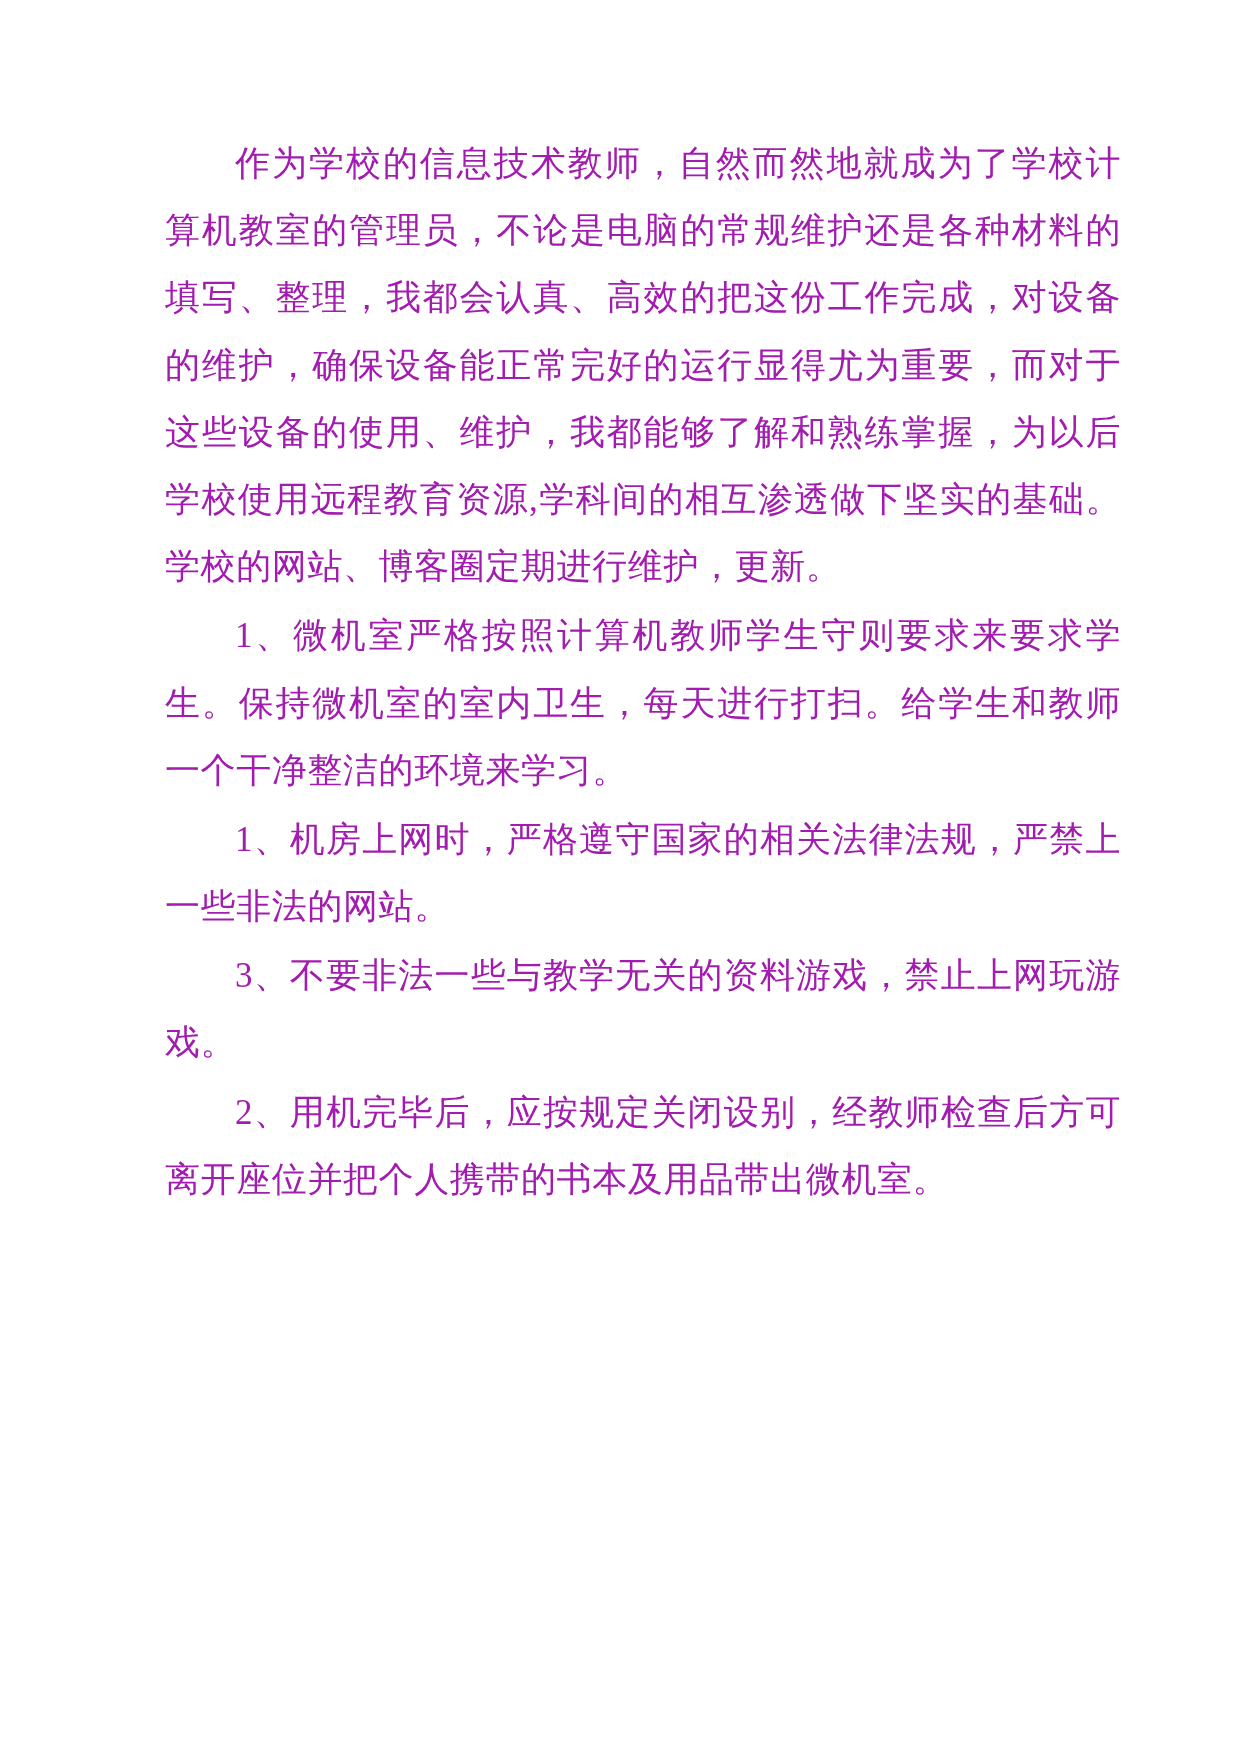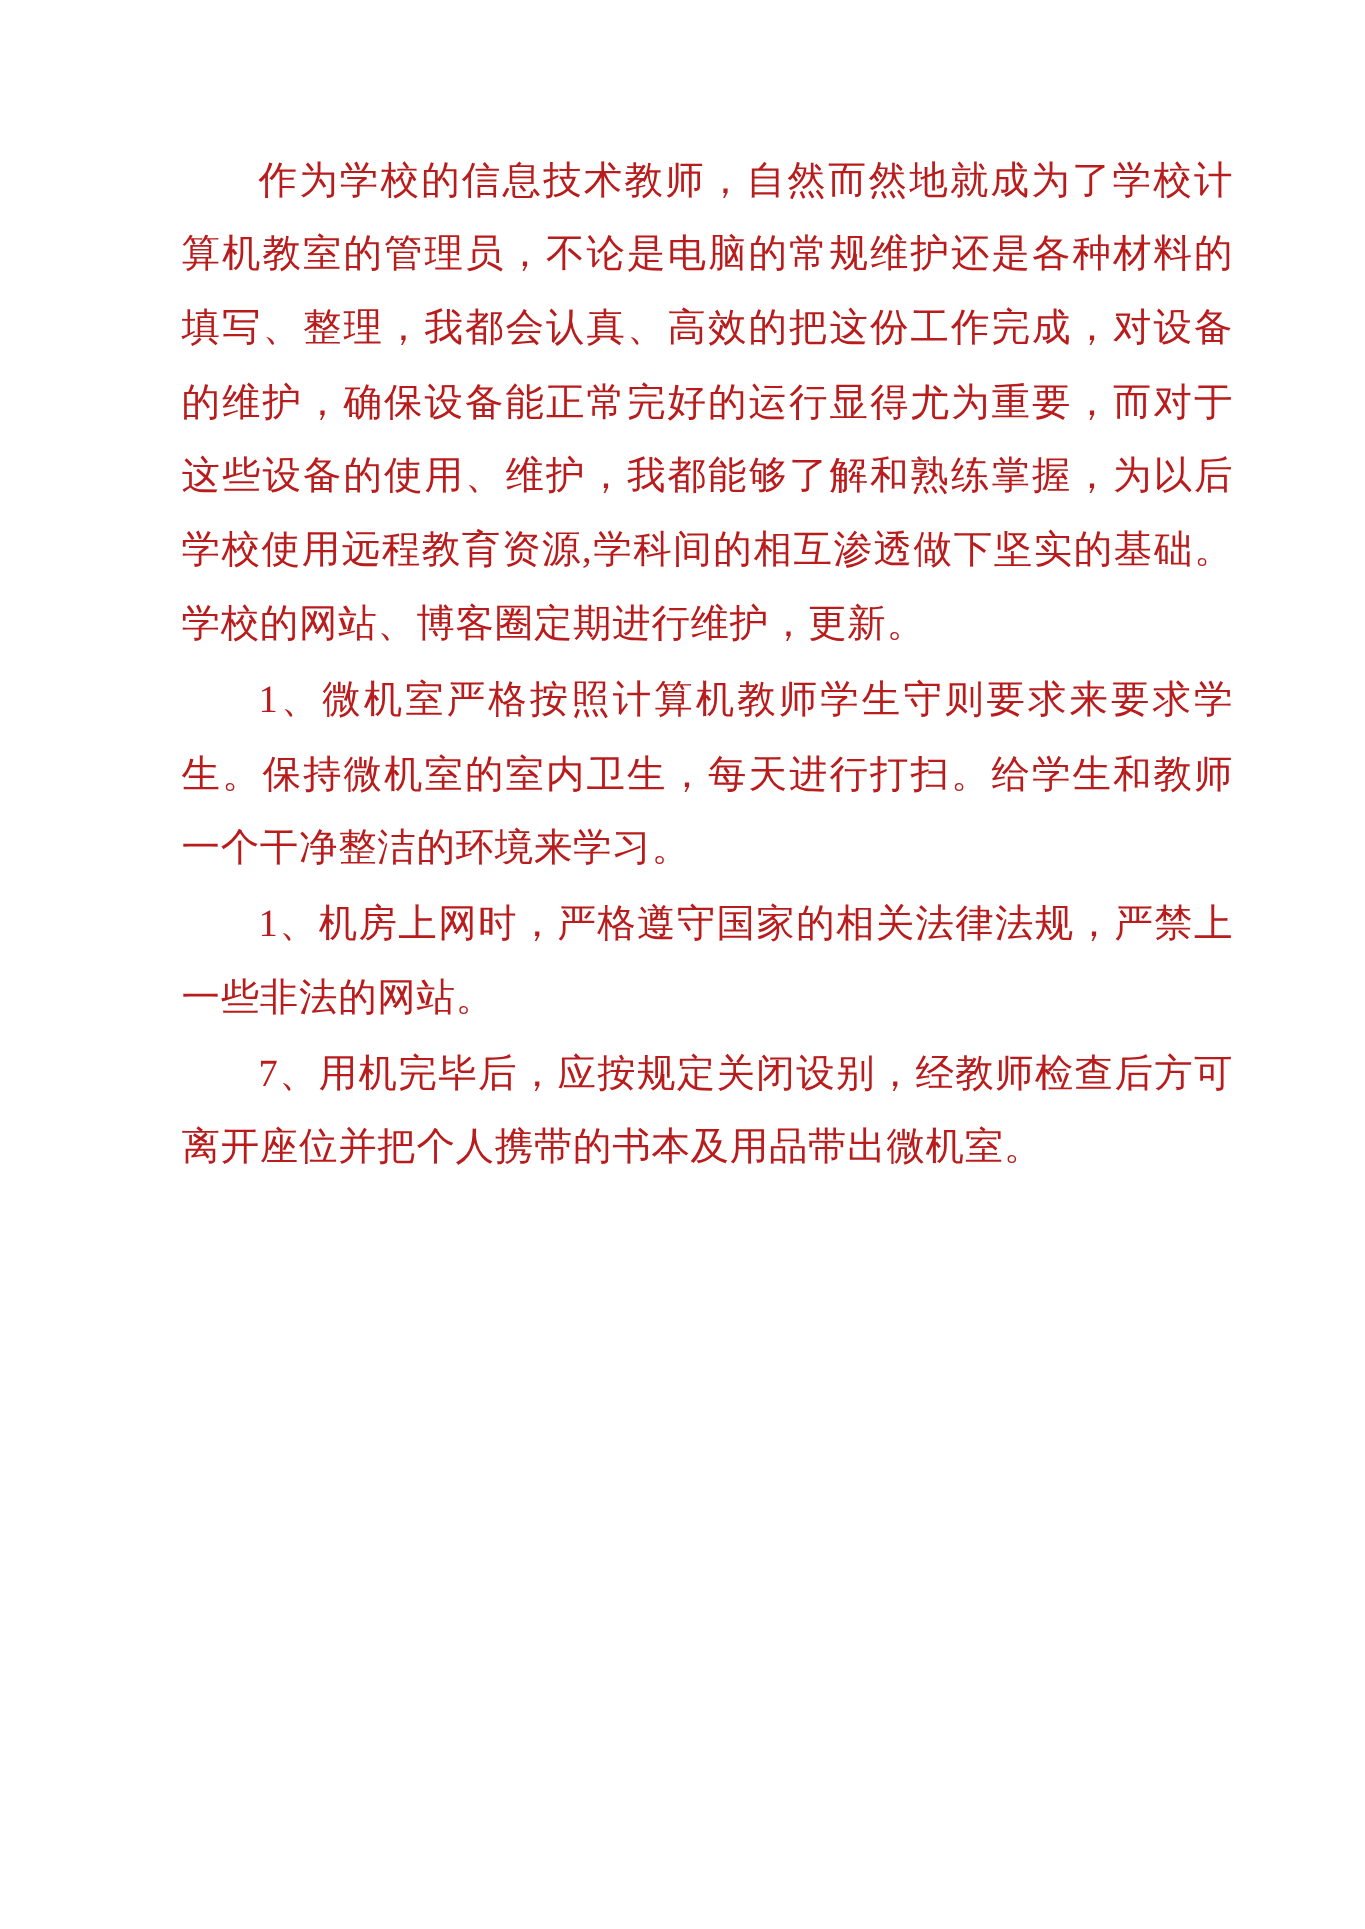--- a/index.html
+++ b/index.html
@@ -8,21 +8,21 @@
     background: #ffffff;
   }
   .page {
     width: 1241px;
     height: 1754px;
     background: #ffffff;
     position: relative;
     box-sizing: border-box;
     padding: 130px 120px 60px 165px;
     font-family: "Liberation Serif", "DejaVu Serif", serif;
-    color: #b91c1c;
+    color: #a21caf;
     overflow: hidden;
   }
   .doc-body {
     font-size: 35px;
     line-height: 1.92;
     text-align: justify;
     text-justify: inter-ideograph;
     letter-spacing: 0.6px;
   }
   .para {
@@ -32,15 +32,16 @@
   }
 </style>
 </head>
 <body>
 
 <div class="page">
   <div class="doc-body">
     <p class="para">作为学校的信息技术教师，自然而然地就成为了学校计算机教室的管理员，不论是电脑的常规维护还是各种材料的填写、整理，我都会认真、高效的把这份工作完成，对设备的维护，确保设备能正常完好的运行显得尤为重要，而对于这些设备的使用、维护，我都能够了解和熟练掌握，为以后学校使用远程教育资源,学科间的相互渗透做下坚实的基础。学校的网站、博客圈定期进行维护，更新。</p>
     <p class="para">1、微机室严格按照计算机教师学生守则要求来要求学生。保持微机室的室内卫生，每天进行打扫。给学生和教师一个干净整洁的环境来学习。</p>
     <p class="para">1、机房上网时，严格遵守国家的相关法律法规，严禁上一些非法的网站。</p>
-    <p class="para">7、用机完毕后，应按规定关闭设别，经教师检查后方可离开座位并把个人携带的书本及用品带出微机室。</p>
+    <p class="para">3、不要非法一些与教学无关的资料游戏，禁止上网玩游戏。</p>
+    <p class="para">2、用机完毕后，应按规定关闭设别，经教师检查后方可离开座位并把个人携带的书本及用品带出微机室。</p>
   </div>
 </div>
 
 </body></html>

